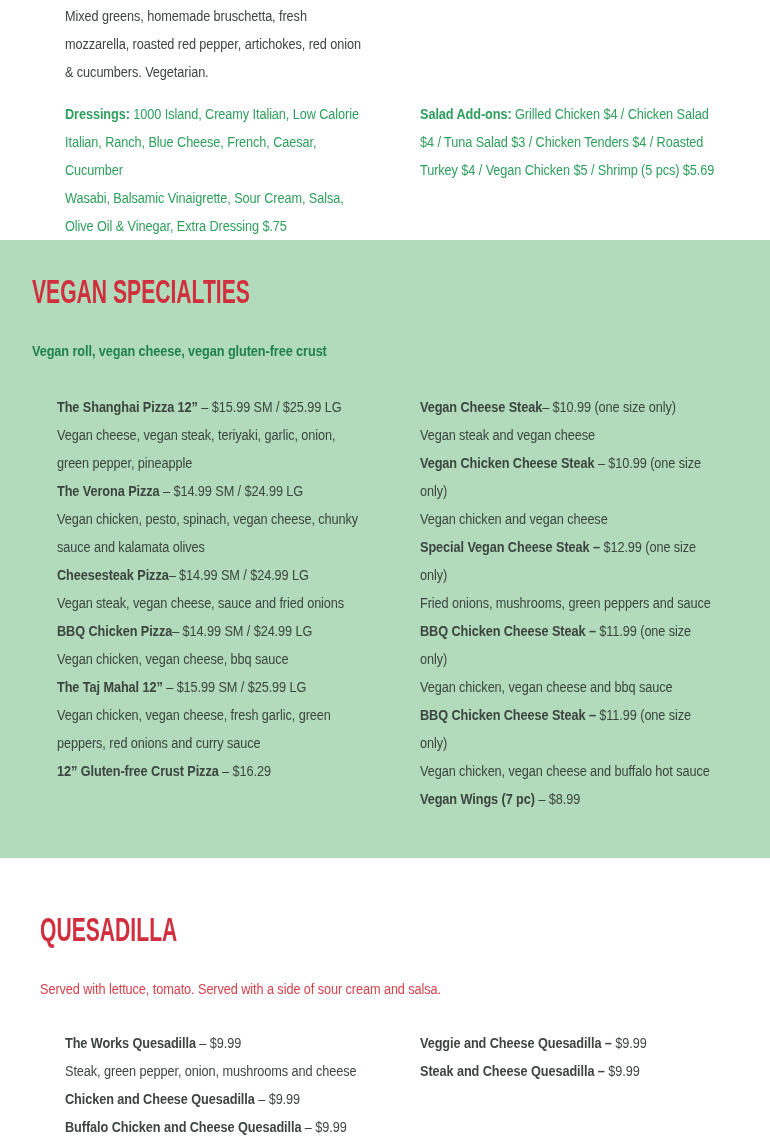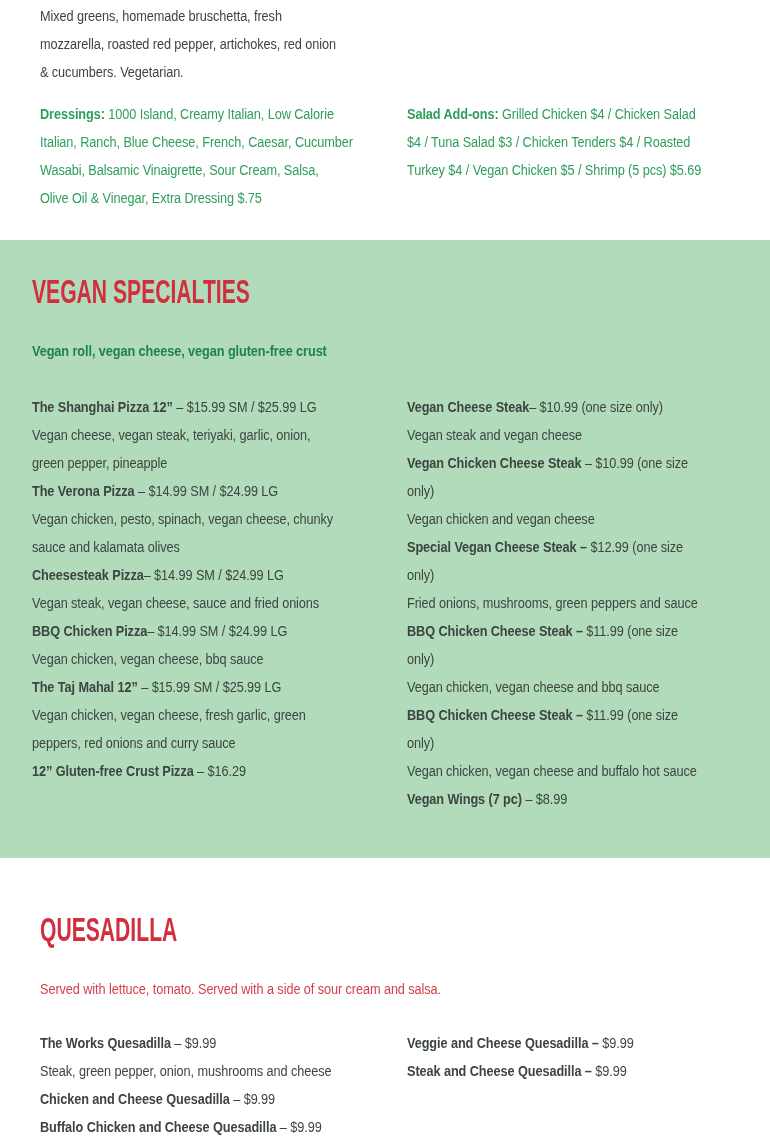--- a/index.html
+++ b/index.html
@@ -19,21 +19,21 @@
     font-size:15.5px;line-height:28px;
     color:var(--ink);
     letter-spacing:-0.1px;
     overflow:hidden;
   }
   p{margin:0;}
   section{width:770px;overflow:hidden;}
   .salad{height:240px;padding:2px 40px 0;}
   .band{height:618px;padding:33px 32px 0;background:var(--band-bg);}
   .quesadilla{height:285px;padding:53px 40px 0;}
-  .cols{display:grid;grid-template-columns:1fr 1fr;column-gap:44px;}
+  .cols{display:grid;grid-template-columns:1fr 1fr;column-gap:44px;margin-left:25px;}
   .squeeze{transform:scaleX(0.82);transform-origin:0 0;width:122%;}
   .txt{white-space:pre-line;}
   h2{
     margin:0 0 26px;
     font-size:33px;line-height:38px;font-weight:700;
     color:var(--red);
     letter-spacing:0;
     transform:scaleX(0.64);transform-origin:0 50%;width:156%;
     white-space:nowrap;
   }

